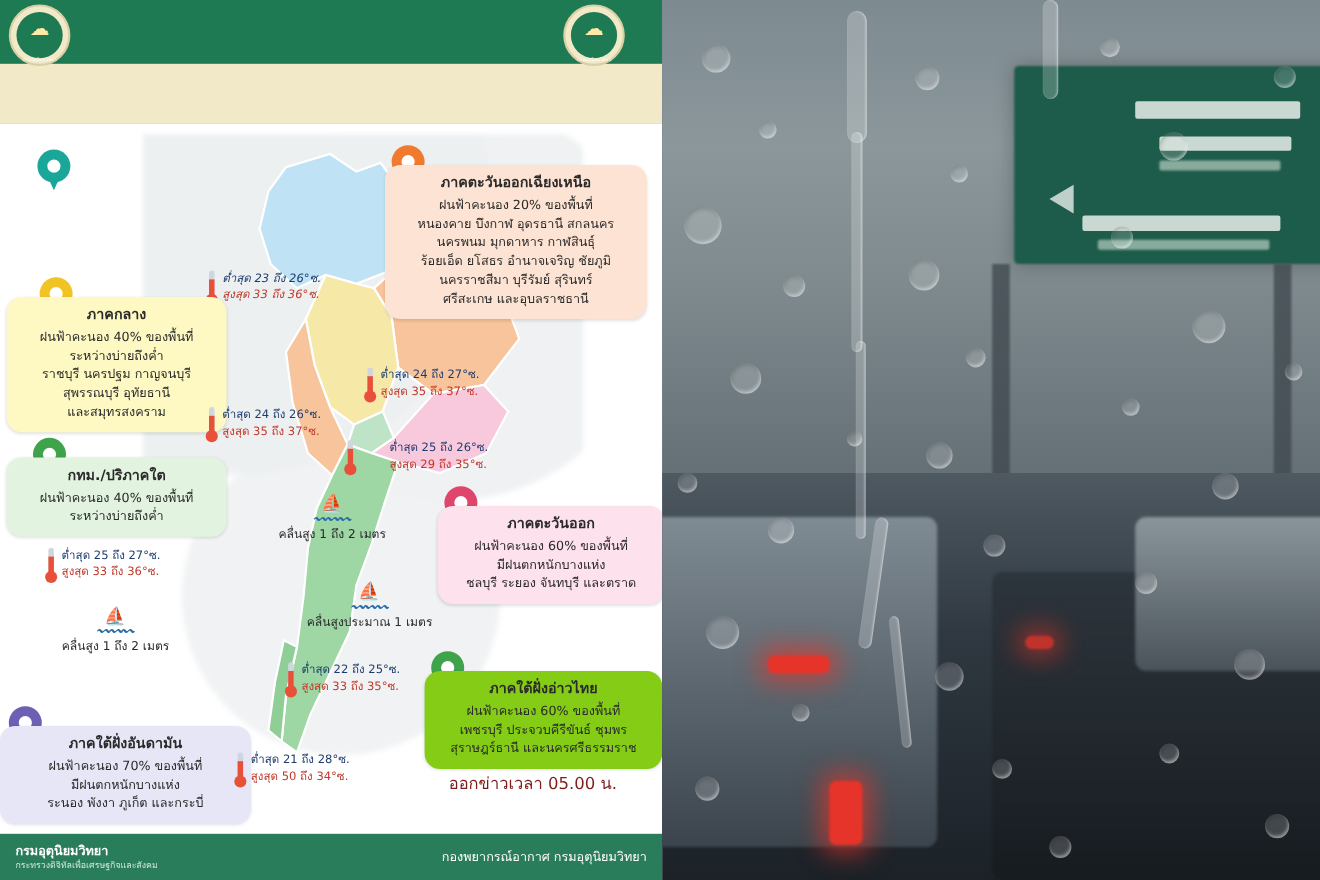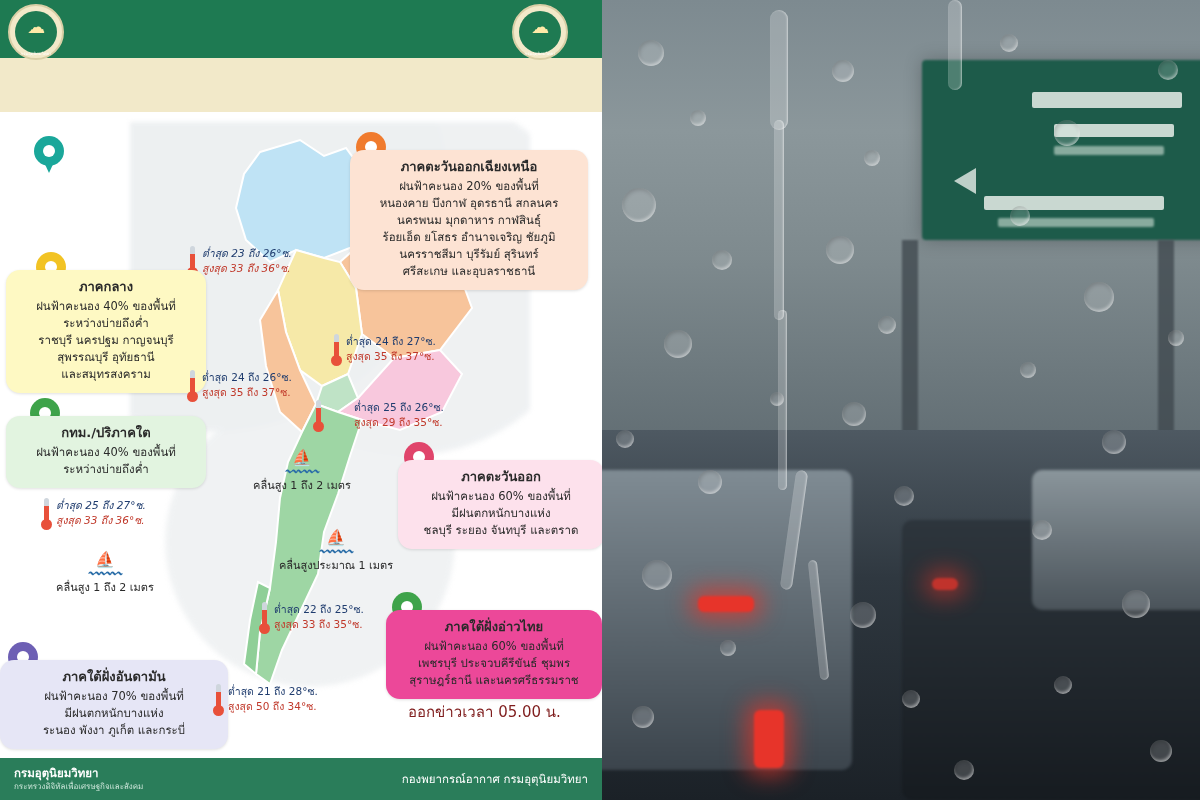--- a/index.html
+++ b/index.html
@@ -192,21 +192,21 @@
       <div class="card" style="left:6px;top:304px;width:180px;background:#e2f4e0;">
         <span class="t">กทม./ปริภาคใต</span>
         <span>ฝนฟ้าคะนอง 40% ของพื้นที่</span><br>
         <span>ระหว่างบ่ายถึงค่ำ</span>
       </div>
       <div class="thermo" style="left:40px;top:386px;">
         <div class="stem"></div>
           <div class="fill"></div>
           <div class="bulb"></div>
       </div>
-      <div class="temp" style="left:56px;top:386px;font-style:italic;">
+      <div class="temp" style="left:56px;top:386px;">
         <span>ต่ำสุด 25 ถึง 27°ซ.</span><br>
         <span class="hi">สูงสุด 33 ถึง 36°ซ.</span>
       </div>
 
       <div class="pin" style="left:404px;top:330px;">
         <div class="head" style="background:#e0456b;"></div>
         <div class="tip" style="border-top-color:#e0456b;"></div>
         <div class="dot"></div>
       </div>
       <div class="card" style="left:398px;top:348px;width:186px;background:#fde1ec;">
@@ -223,21 +223,21 @@
       <div class="temp" style="left:328px;top:288px;margin-left:26px;">
         <span>ต่ำสุด 25 ถึง 26°ซ.</span><br>
         <span class="hi">สูงสุด 29 ถึง 35°ซ.</span>
       </div>
 
       <div class="pin" style="left:392px;top:480px;">
         <div class="head" style="background:#3ea34a;"></div>
         <div class="tip" style="border-top-color:#3ea34a;"></div>
         <div class="dot"></div>
       </div>
-      <div class="card" style="left:386px;top:498px;width:196px;background:#ec4899;">
+      <div class="card" style="left:386px;top:498px;width:196px;background:#84cc16;">
         <span class="t">ภาคใต้ฝั่งอ่าวไทย</span>
         <span>ฝนฟ้าคะนอง 60% ของพื้นที่</span><br>
         <span>เพชรบุรี ประจวบคีรีขันธ์ ชุมพร</span><br>
         <span>สุราษฎร์ธานี และนครศรีธรรมราช</span>
       </div>
       <div class="thermo" style="left:258px;top:490px;">
         <div class="stem"></div>
           <div class="fill"></div>
           <div class="bulb"></div>
       </div>

